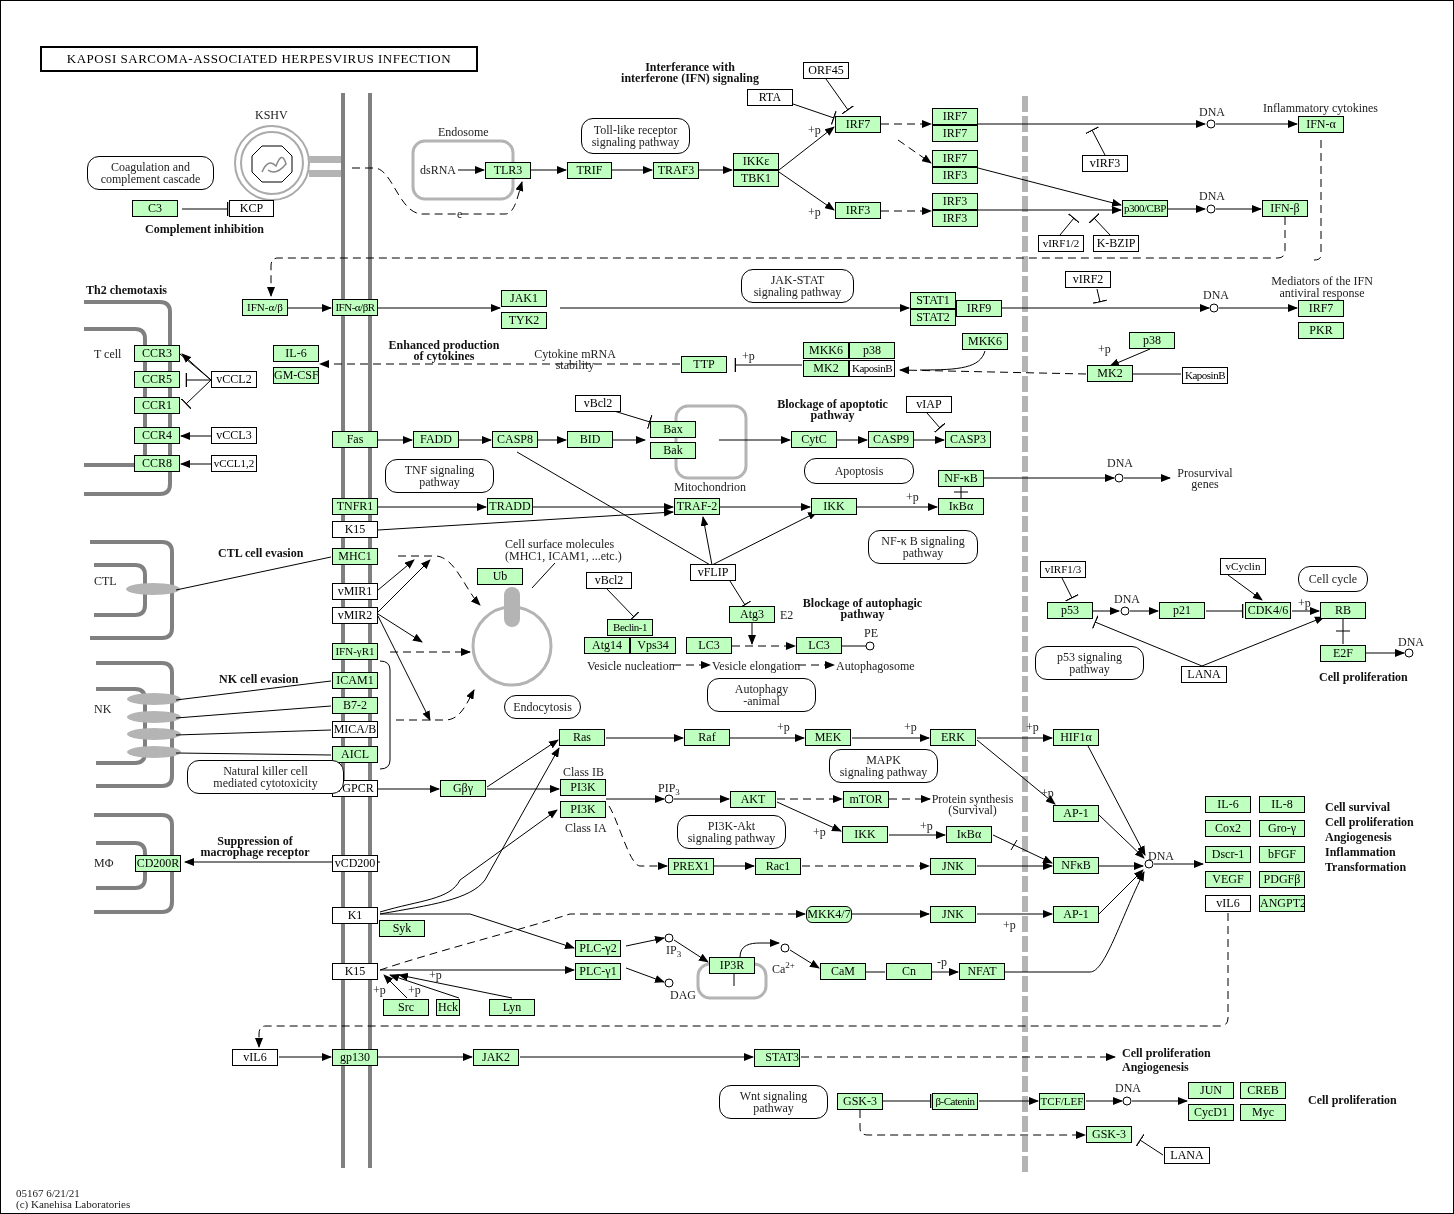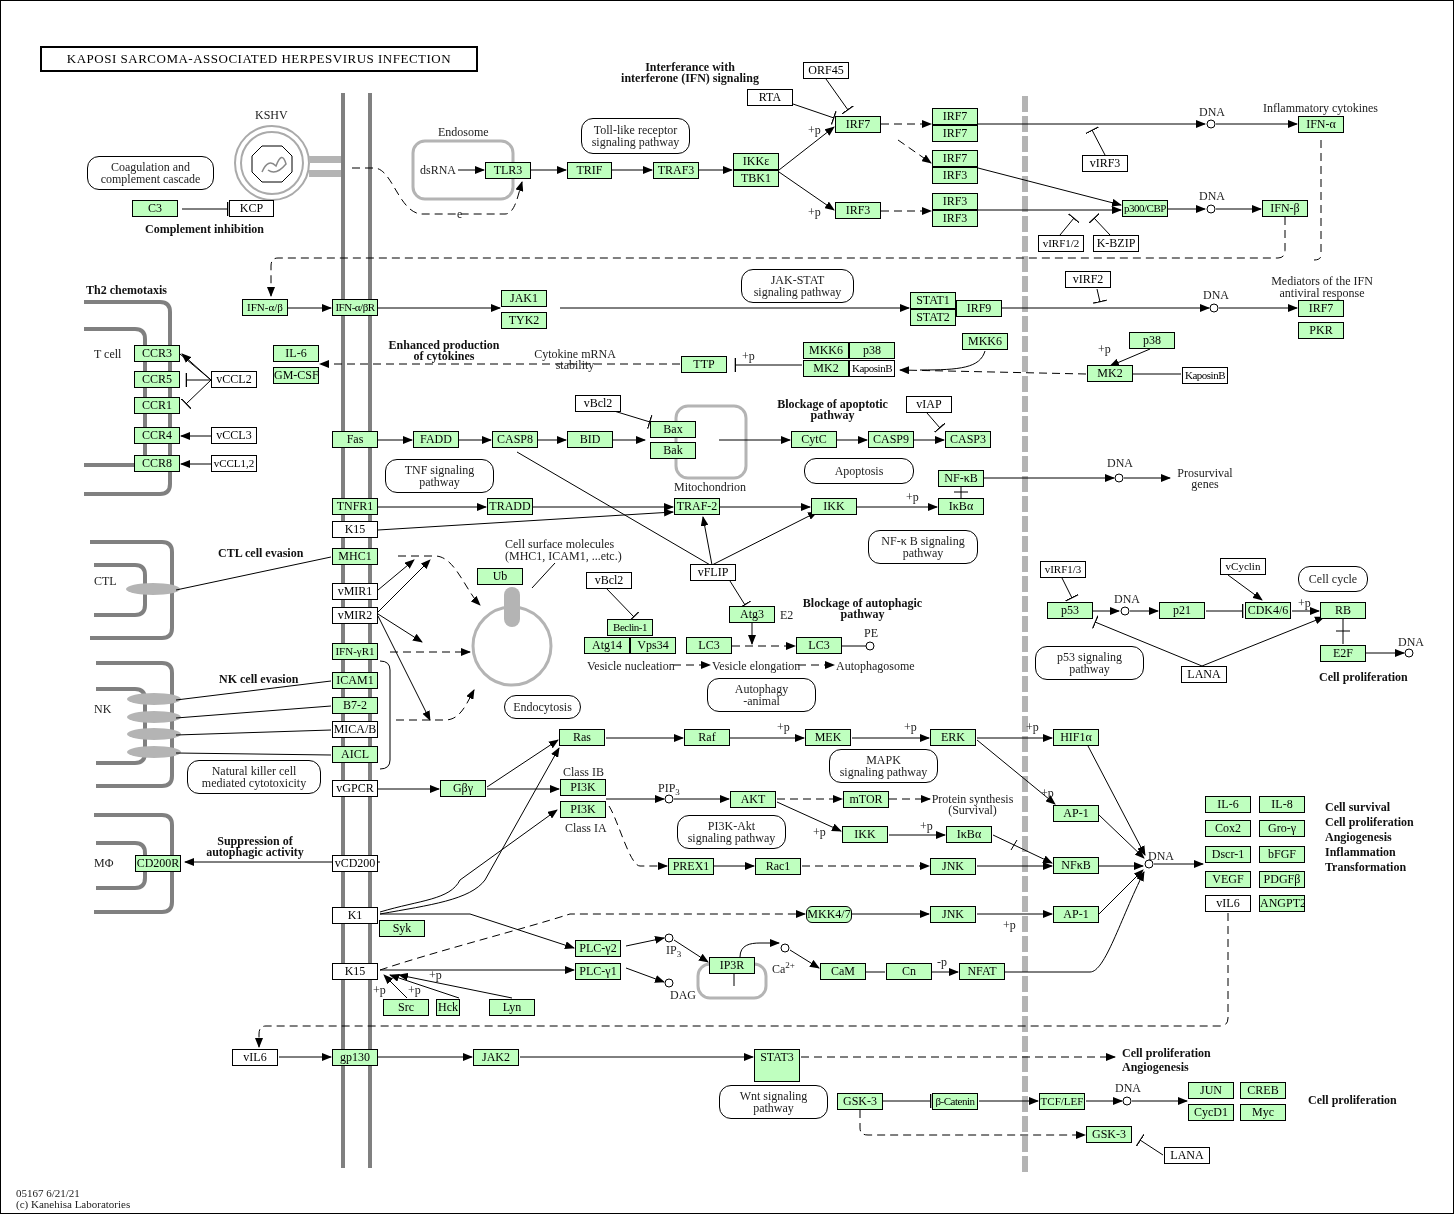--- a/index.html
+++ b/index.html
@@ -269,21 +269,21 @@
   <div class="lbl" style="left:565px;top:822px;">Class IA</div>
   <div class="lbl" style="left:658px;top:782px;"><span>PIP</span><sub style="font-size:9px;">3</sub></div>
   <div class="lbl c" style="left:925px;top:793px;width:95px;">Protein synthesis</div>
   <div class="lbl c" style="left:925px;top:804px;width:95px;">(Survival)</div>
   <div class="lbl b" style="left:1325px;top:801px;">Cell survival</div>
   <div class="lbl b" style="left:1325px;top:816px;">Cell proliferation</div>
   <div class="lbl b" style="left:1325px;top:831px;">Angiogenesis</div>
   <div class="lbl b" style="left:1325px;top:846px;">Inflammation</div>
   <div class="lbl b" style="left:1325px;top:861px;">Transformation</div>
   <div class="lbl b c" style="left:200px;top:835px;width:110px;">Suppression of</div>
-  <div class="lbl b c" style="left:195px;top:846px;width:120px;">autophagic activity</div>
+  <div class="lbl b c" style="left:195px;top:846px;width:120px;">macrophage receptor</div>
   <div class="lbl" style="left:666px;top:944px;"><span>IP</span><sub style="font-size:9px;">3</sub></div>
   <div class="lbl" style="left:670px;top:989px;">DAG</div>
   <div class="lbl" style="left:772px;top:959px;"><span>Ca</span><sup style="font-size:9px;">2+</sup></div>
   <div class="lbl b" style="left:1122px;top:1047px;">Cell proliferation</div>
   <div class="lbl b" style="left:1122px;top:1061px;">Angiogenesis</div>
   <div class="lbl b" style="left:1308px;top:1094px;">Cell proliferation</div>
 
   <div class="footer" style="top:1188px;">05167 6/21/21</div>
   <div class="footer" style="top:1199px;">(c) Kanehisa Laboratories</div>
 
@@ -424,21 +424,21 @@
       <div class="node" style="left: 1259px; top: 820px; width: 46px; height: 17px;">Gro-γ</div>
       <div class="node" style="left: 1205px; top: 846px; width: 46px; height: 17px;">Dscr-1</div>
       <div class="node" style="left: 1259px; top: 846px; width: 46px; height: 17px;">bFGF</div>
       <div class="node" style="left: 1205px; top: 871px; width: 46px; height: 17px;">VEGF</div>
       <div class="node" style="left: 1259px; top: 871px; width: 46px; height: 17px;">PDGFβ</div>
       <div class="node white" style="left: 1205px; top: 895px; width: 46px; height: 17px;">vIL6</div>
       <div class="node" style="left: 1259px; top: 895px; width: 46px; height: 17px;">ANGPT2</div>
       <div class="node white" style="left: 232px; top: 1049px; width: 46px; height: 17px;">vIL6</div>
       <div class="node" style="left: 332px; top: 1049px; width: 46px; height: 17px;">gp130</div>
       <div class="node" style="left: 473px; top: 1049px; width: 46px; height: 17px;">JAK2</div>
-      <div class="node" style="left: 754px; top: 1049px; width: 46px; height: 33px;">STAT3</div>
+      <div class="node" style="left: 754px; top: 1049px; width: 46px; height: 18px; text-align: right;">STAT3</div>
       <div class="node" style="left: 837px; top: 1093px; width: 46px; height: 17px;">GSK-3</div>
       <div class="node" style="left: 932px; top: 1093px; width: 46px; height: 17px; font-size: 11px; letter-spacing: -0.5px;">β-Catenin</div>
       <div class="node" style="left: 1039px; top: 1093px; width: 46px; height: 17px; font-size: 11px;">TCF/LEF</div>
       <div class="node" style="left: 1188px; top: 1082px; width: 46px; height: 17px;">JUN</div>
       <div class="node" style="left: 1240px; top: 1082px; width: 46px; height: 17px;">CREB</div>
       <div class="node" style="left: 1188px; top: 1104px; width: 46px; height: 17px;">CycD1</div>
       <div class="node" style="left: 1240px; top: 1104px; width: 46px; height: 17px;">Myc</div>
       <div class="node" style="left: 1086px; top: 1126px; width: 46px; height: 17px;">GSK-3</div>
       <div class="node white" style="left: 1164px; top: 1147px; width: 46px; height: 17px;">LANA</div>
     </div>
@@ -453,21 +453,21 @@
 pathway</div>
       <div class="map" style="left: 804px; top: 458px; width: 110px; height: 26px;">Apoptosis</div>
       <div class="map" style="left: 868px; top: 530px; width: 110px; height: 34px;">NF-κ B signaling
 pathway</div>
       <div class="map" style="left: 1298px; top: 566px; width: 70px; height: 26px;">Cell cycle</div>
       <div class="map" style="left: 1035px; top: 646px; width: 109px; height: 34px;">p53 signaling
 pathway</div>
       <div class="map" style="left: 504px; top: 695px; width: 77px; height: 24px;">Endocytosis</div>
       <div class="map" style="left: 707px; top: 678px; width: 109px; height: 34px;">Autophagy
 -animal</div>
-      <div class="map" style="left: 187px; top: 760px; width: 134px; height: 34px;">Natural killer cell
+      <div class="map" style="left: 187px; top: 760px; width: 157px; height: 34px;">Natural killer cell
 mediated cytotoxicity</div>
       <div class="map" style="left: 829px; top: 749px; width: 109px; height: 34px;">MAPK
 signaling pathway</div>
       <div class="map" style="left: 677px; top: 815px; width: 109px; height: 34px;">PI3K-Akt
 signaling pathway</div>
       <div class="map" style="left: 719px; top: 1085px; width: 109px; height: 34px;">Wnt signaling
 pathway</div>
     </div>
   <div id="small">
       <div class="lbl" style="left: 1199px; top: 106px;">DNA</div>

